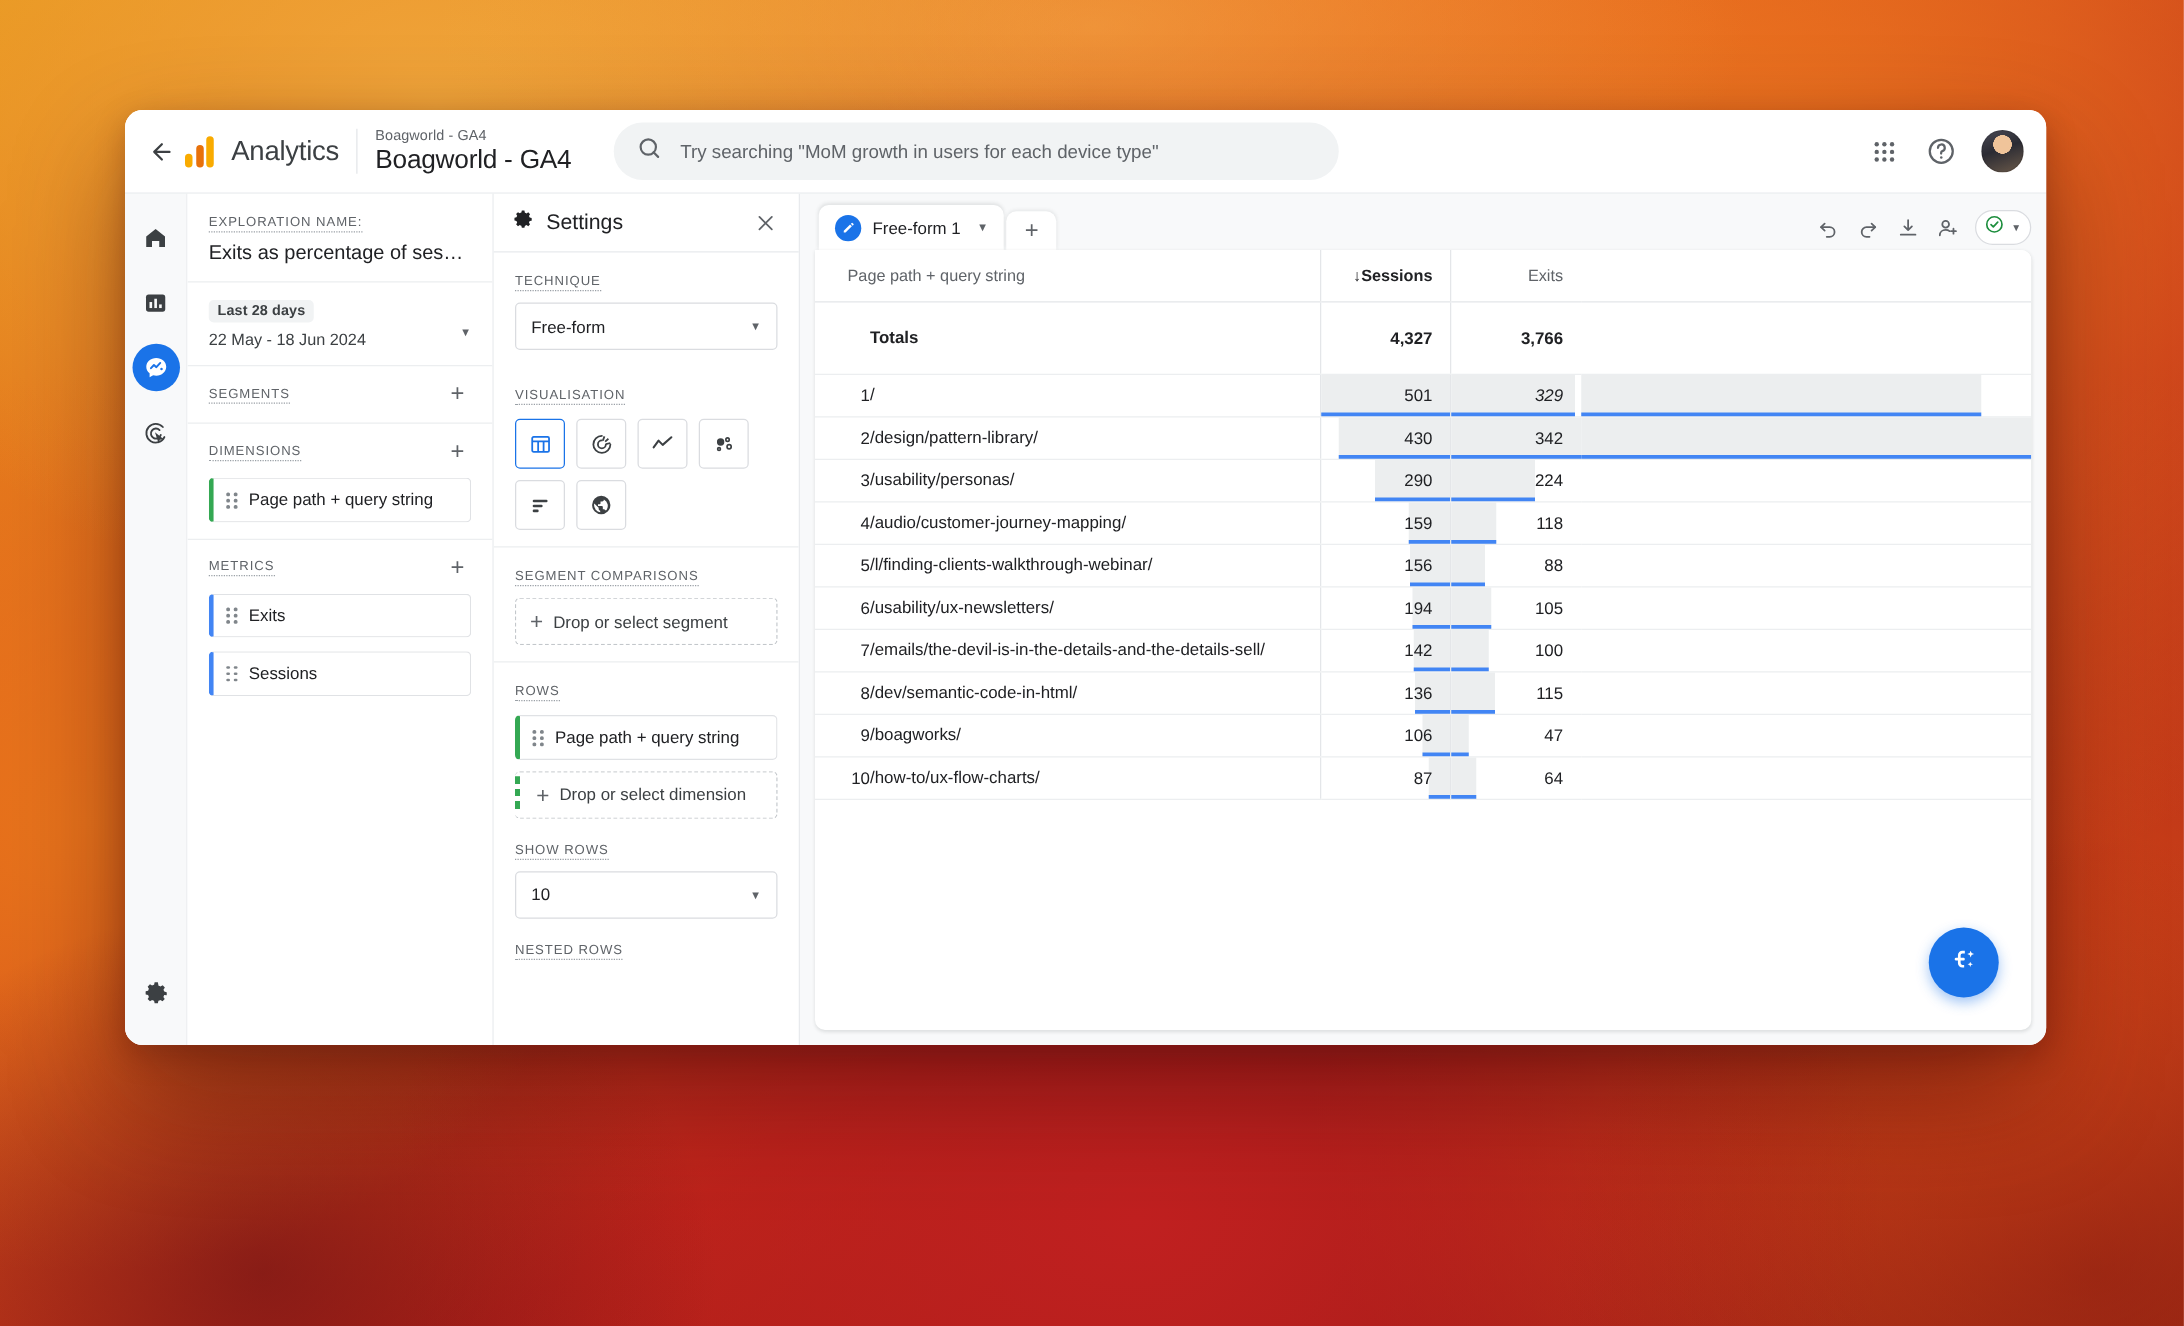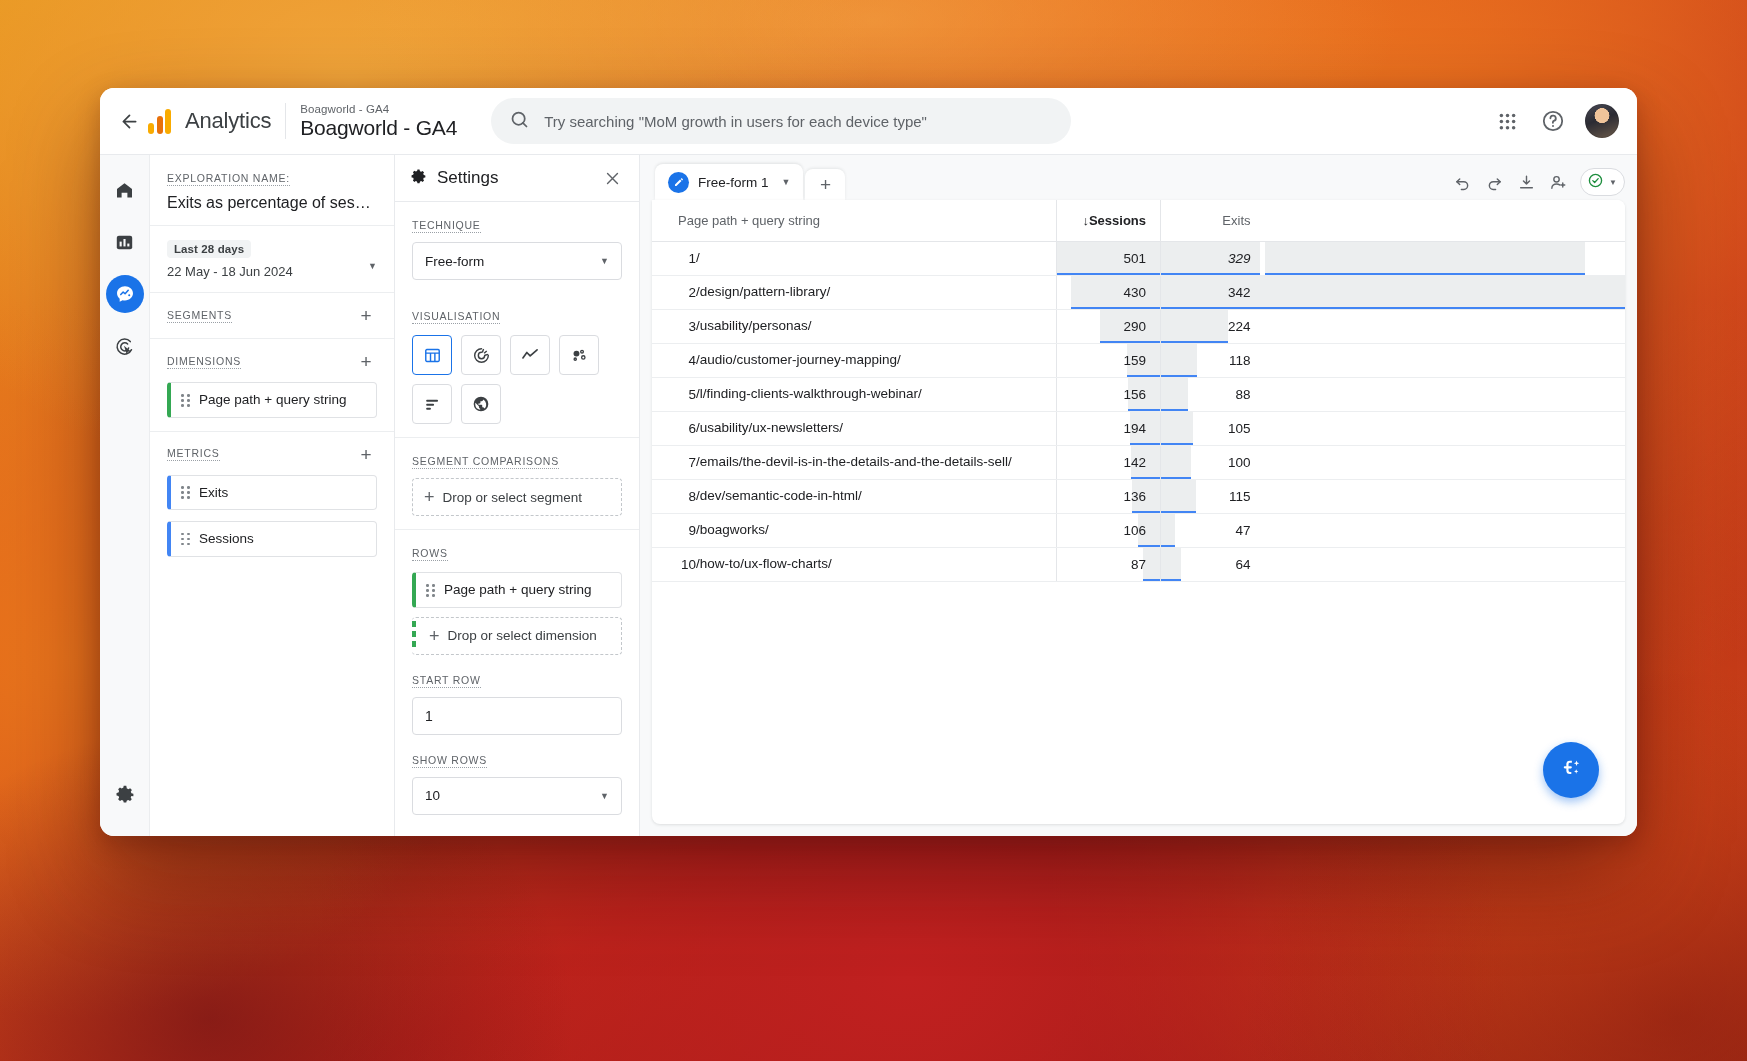--- a/index.html
+++ b/index.html
@@ -407,26 +407,20 @@
                 <b></b>
                 <b></b>
               </span>
             <span>Page path + query string</span>
           </div>
           <div class="dashbox dim">
             <span style="font-size:18px;color:#5f6368;line-height:1;">+</span>
             <span>Drop or select dimension</span>
           </div>
 
-          <div style="margin-top:15px">
-            <div class="vlabel">START ROW</div>
-            <div class="field">
-              <span>1</span>
-            </div>
-          </div>
 
           <div style="margin-top:15px">
             <div class="vlabel">SHOW ROWS</div>
             <div class="select">
               <span>10</span>
               <span class="caret2">▼</span>
             </div>
           </div>
 
           <div style="margin-top:15px">
@@ -503,20 +497,31 @@
             <tr>
               <th class="dimh" colspan="2">Page path + query string</th>
               <th class="coldiv sorted">
                 <span>↓</span><span>Sessions</span>
               </th>
               <th class="coldiv">Exits</th>
               <th></th>
             </tr>
           </thead>
           <tbody>
+            <tr class="totals">
+              <td></td>
+              <td class="cpath">Totals</td>
+              <td class="coldiv">
+                <span class="numwrap num"><span class="numtext">4,327</span></span>
+              </td>
+              <td class="coldiv">
+                <span class="numwrap num"><span class="numtext">3,766</span></span>
+              </td>
+              <td></td>
+            </tr>
           <tr>
                 <td class="cidx">1</td>
                 <td class="cpath">/</td>
                 <td class="coldiv" style="position: relative;">
                   <span class="bar" style="right: 0px; width: 100%;"></span>
                   <span class="barline" style="right: 0px; width: 100%;"></span>
                   <span class="numwrap"><span class="numtext">501</span></span>
                 </td>
                 <td class="coldiv" style="position: relative; overflow: visible; font-style: italic;">
                   <span class="bar" style="left: 0px; width: 96%;"></span>

